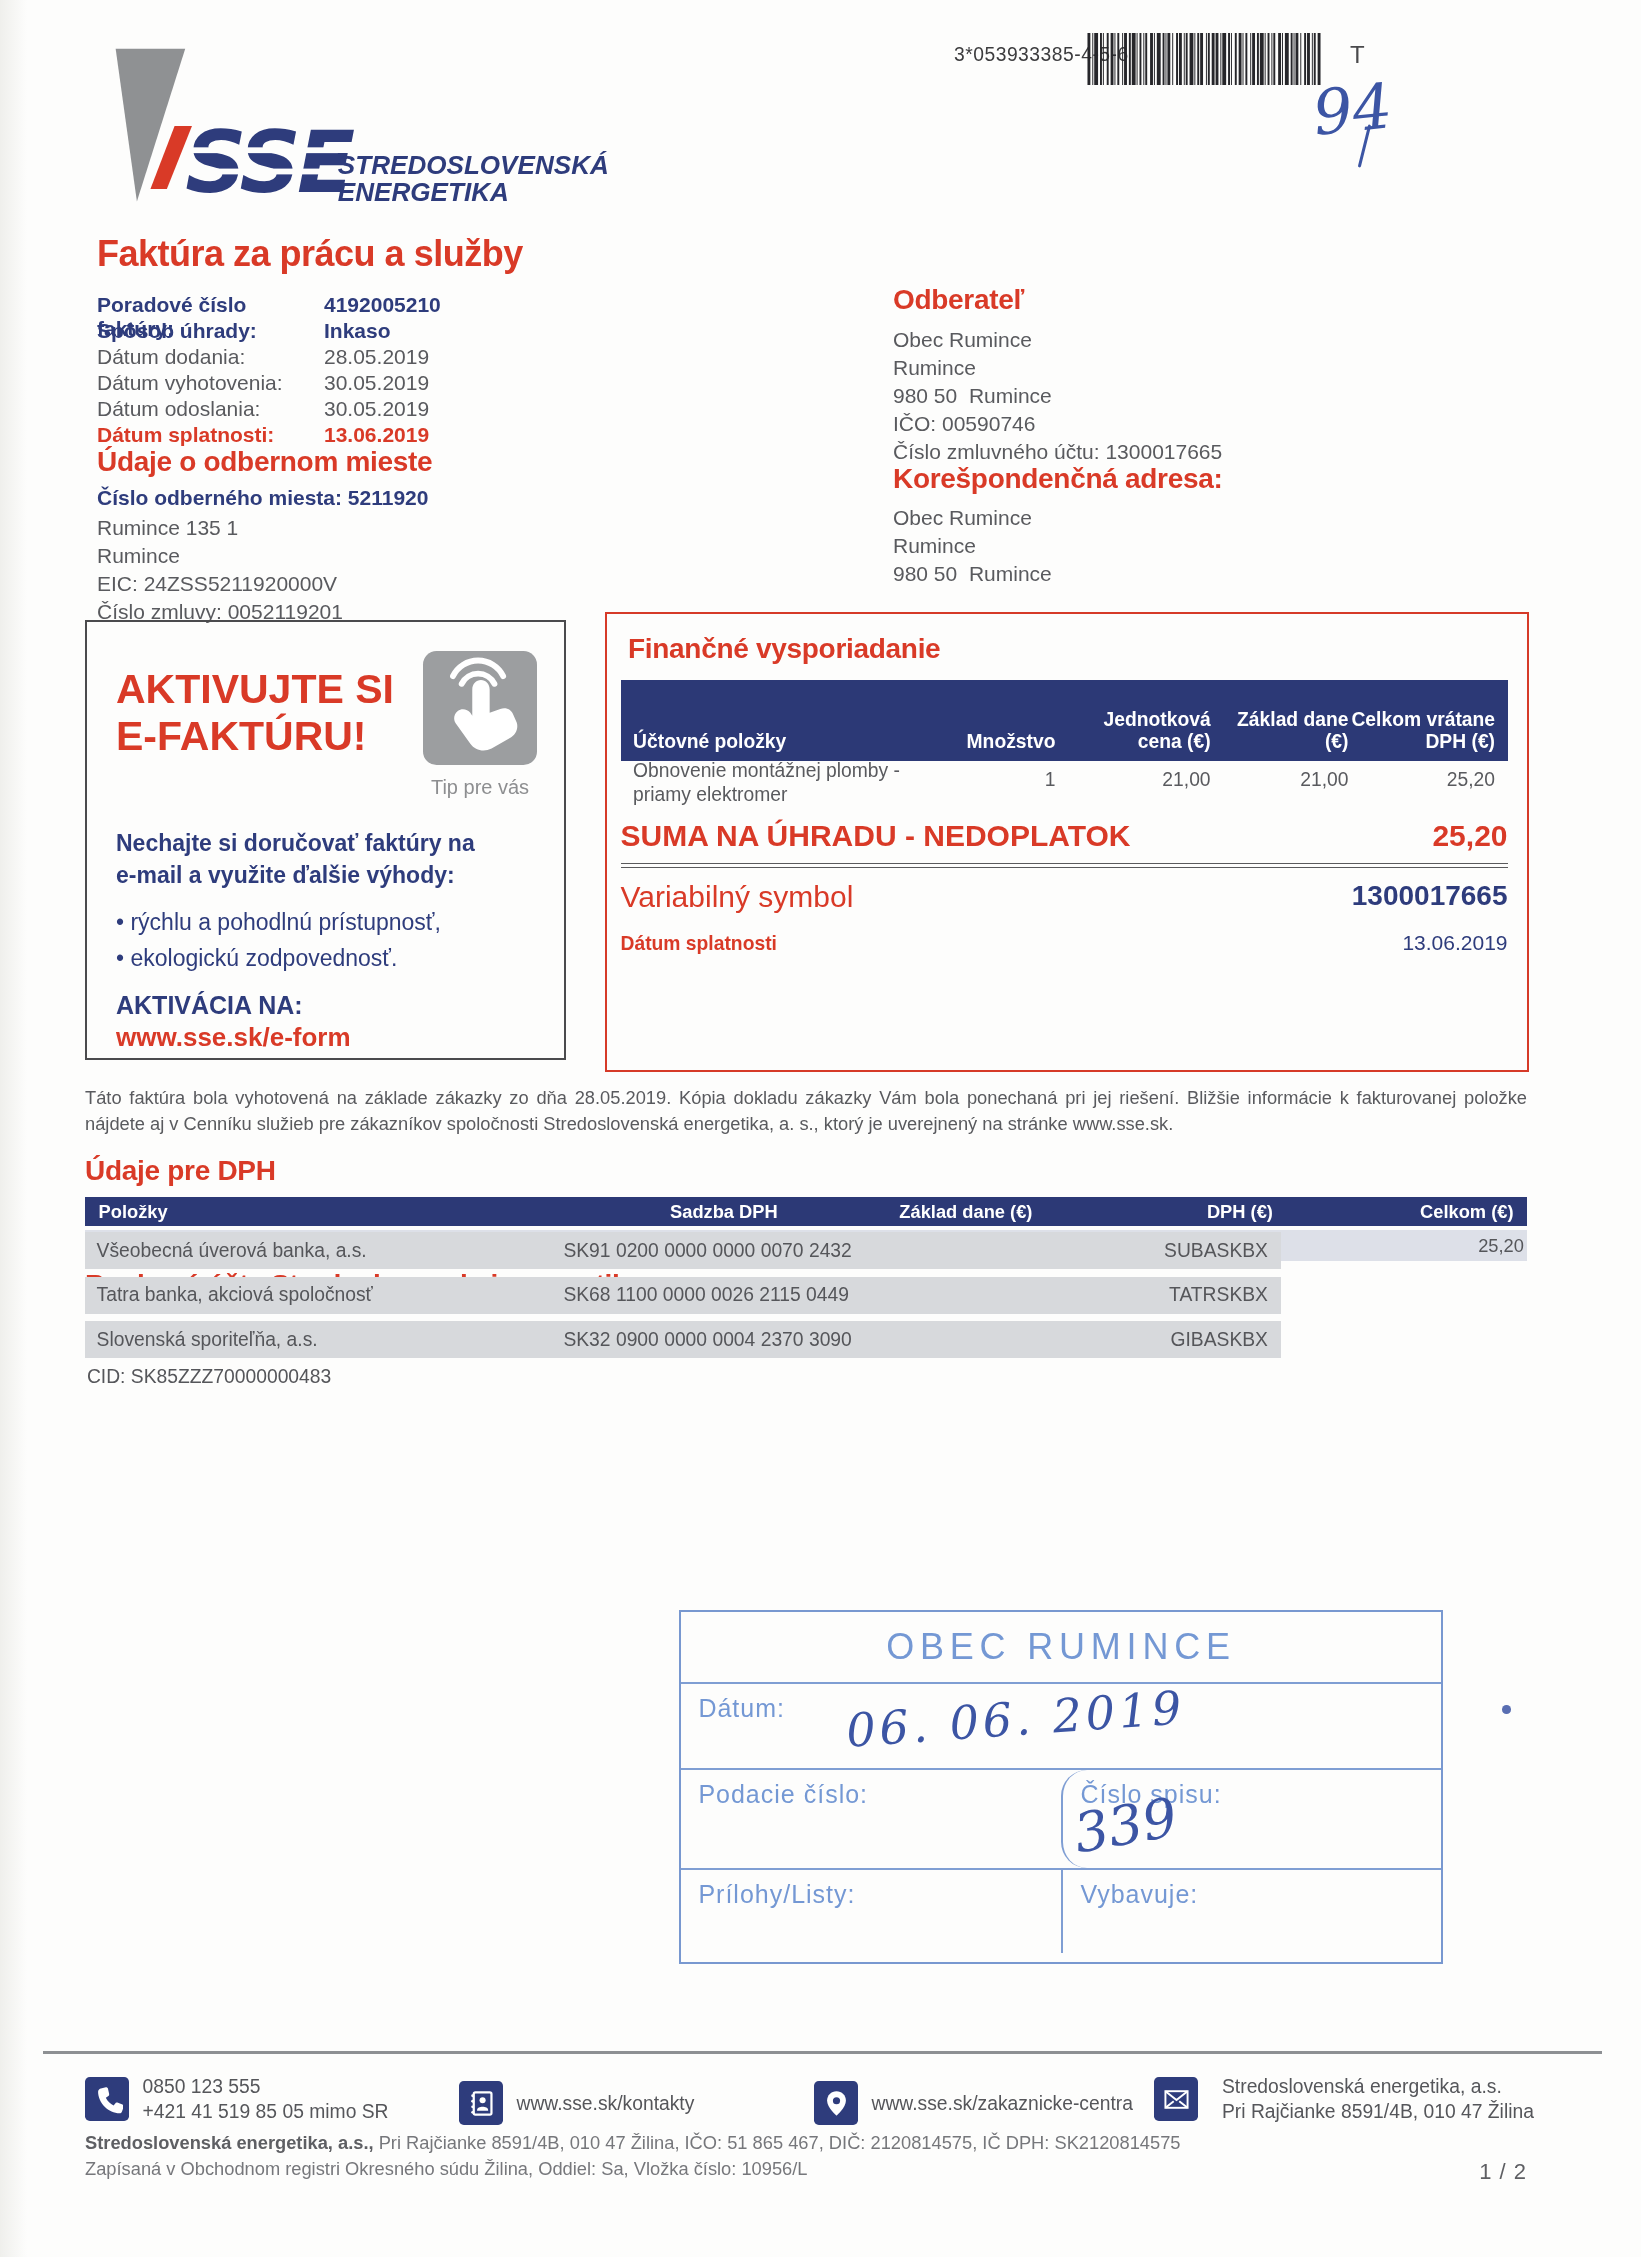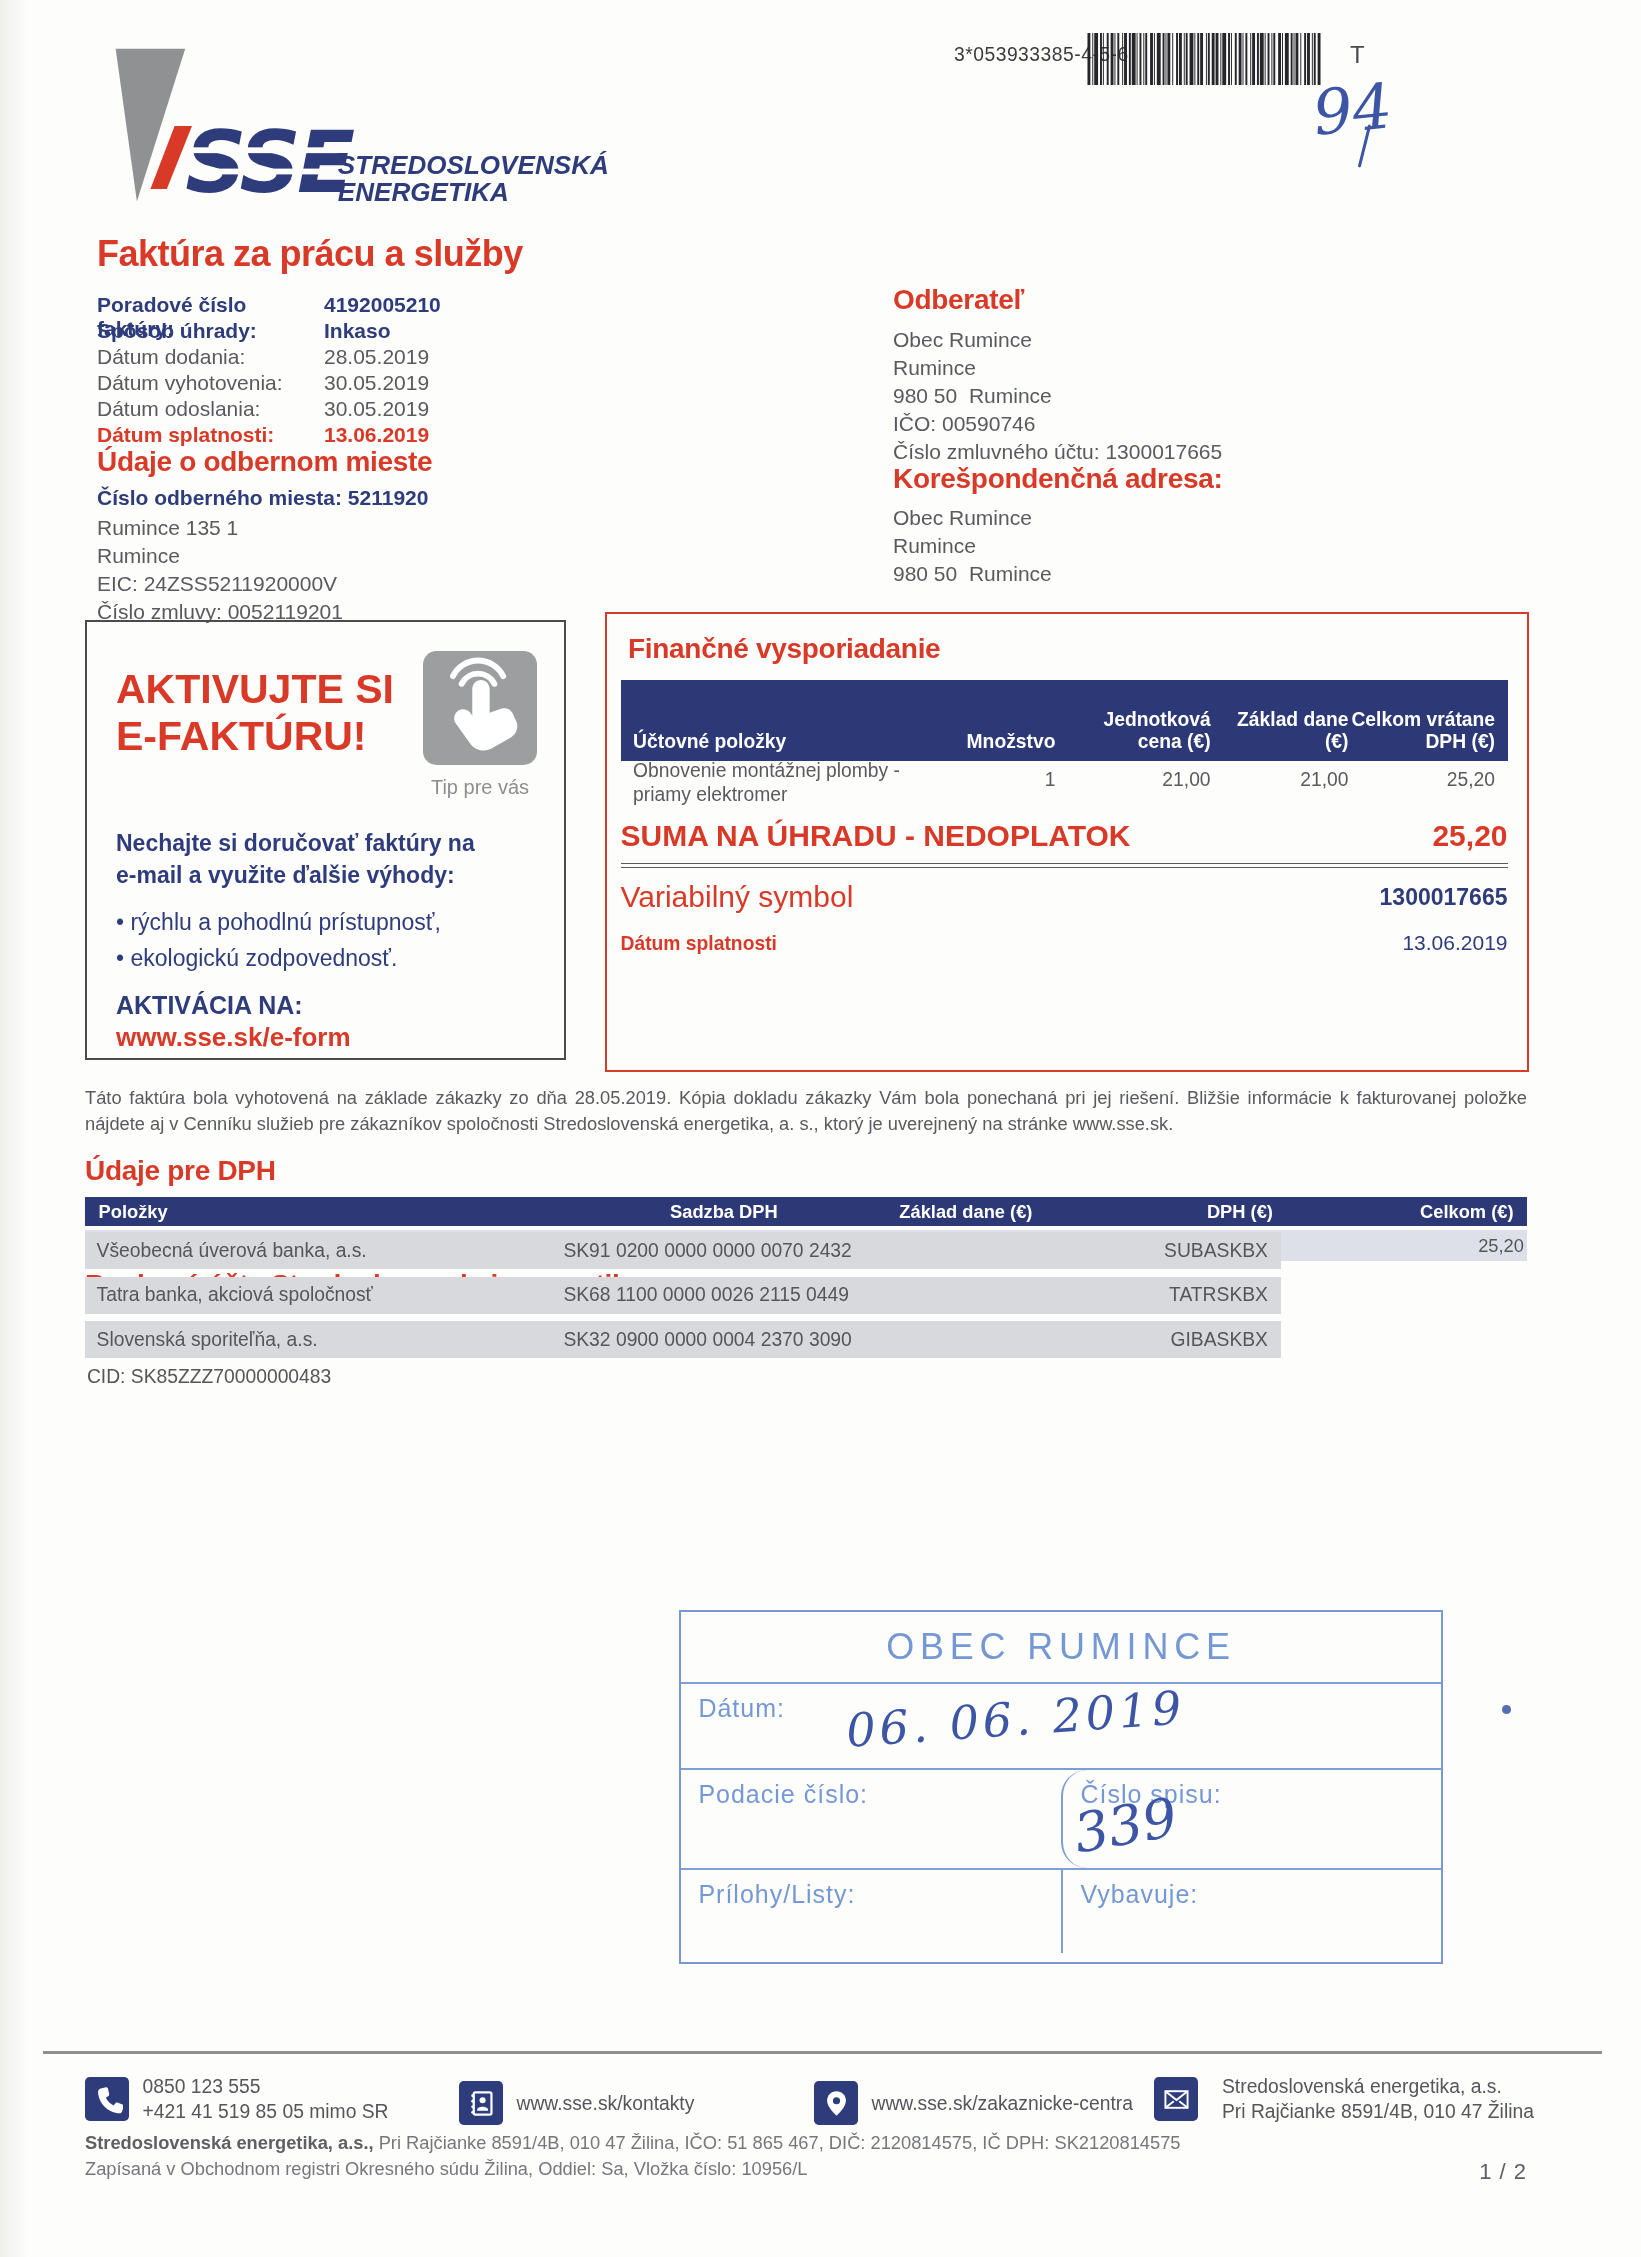--- a/index.html
+++ b/index.html
@@ -170,23 +170,23 @@
       <div class="fc2" style="padding-top:9.7px;">1</div>
       <div class="fc3" style="padding-top:9.7px;">21,00</div>
       <div class="fc4" style="padding-top:9.7px;">21,00</div>
       <div class="fc5" style="padding-top:9.7px;">25,20</div>
     </div>
     <div class="abs" style="left:13.5px;top:205px;width:887px;display:flex;justify-content:space-between;font-size:30px;font-weight:bold;color:#d93a27;">
       <span>SUMA NA ÚHRADU - NEDOPLATOK</span>
       <span>25,20</span>
     </div>
     <div class="abs" style="left:13.5px;top:249px;width:887px;height:2.9px;border-top:1.9px solid #5a5a5c;border-bottom:1.9px solid #5a5a5c;"></div>
-    <div class="abs" style="left:13.5px;top:266px;width:887px;display:flex;justify-content:space-between;align-items:center;">
+    <div class="abs" style="left:13.5px;top:266px;width:887px;display:flex;justify-content:space-between;align-items:flex-start;">
       <span class="red" style="font-size:30px;">Variabilný symbol</span>
-      <span class="navy" style="font-size:23px;font-weight:600;">1300017665</span>
+      <span class="navy" style="font-size:28px;font-weight:600;">1300017665</span>
     </div>
     <div class="abs" style="left:13.5px;top:317px;width:887px;display:flex;justify-content:space-between;align-items:baseline;">
       <span class="red bold" style="font-size:19.3px;">Dátum splatnosti</span>
       <span class="navy" style="font-size:21px;">13.06.2019</span>
     </div>
   </div>
 
   <div class="abs" style="left:85px;top:1085px;width:1442px;font-size:18.3px;line-height:26px;text-align:justify;">Táto faktúra bola vyhotovená na základe zákazky zo dňa 28.05.2019. Kópia dokladu zákazky Vám bola ponechaná pri jej riešení. Bližšie informácie k fakturovanej položke nájdete aj v Cenníku služieb pre zákazníkov spoločnosti Stredoslovenská energetika, a. s., ktorý je uverejnený na stránke www.sse.sk.</div>
 
   <div class="abs sec-h" style="left:85px;top:1155px;">Údaje pre DPH</div>

